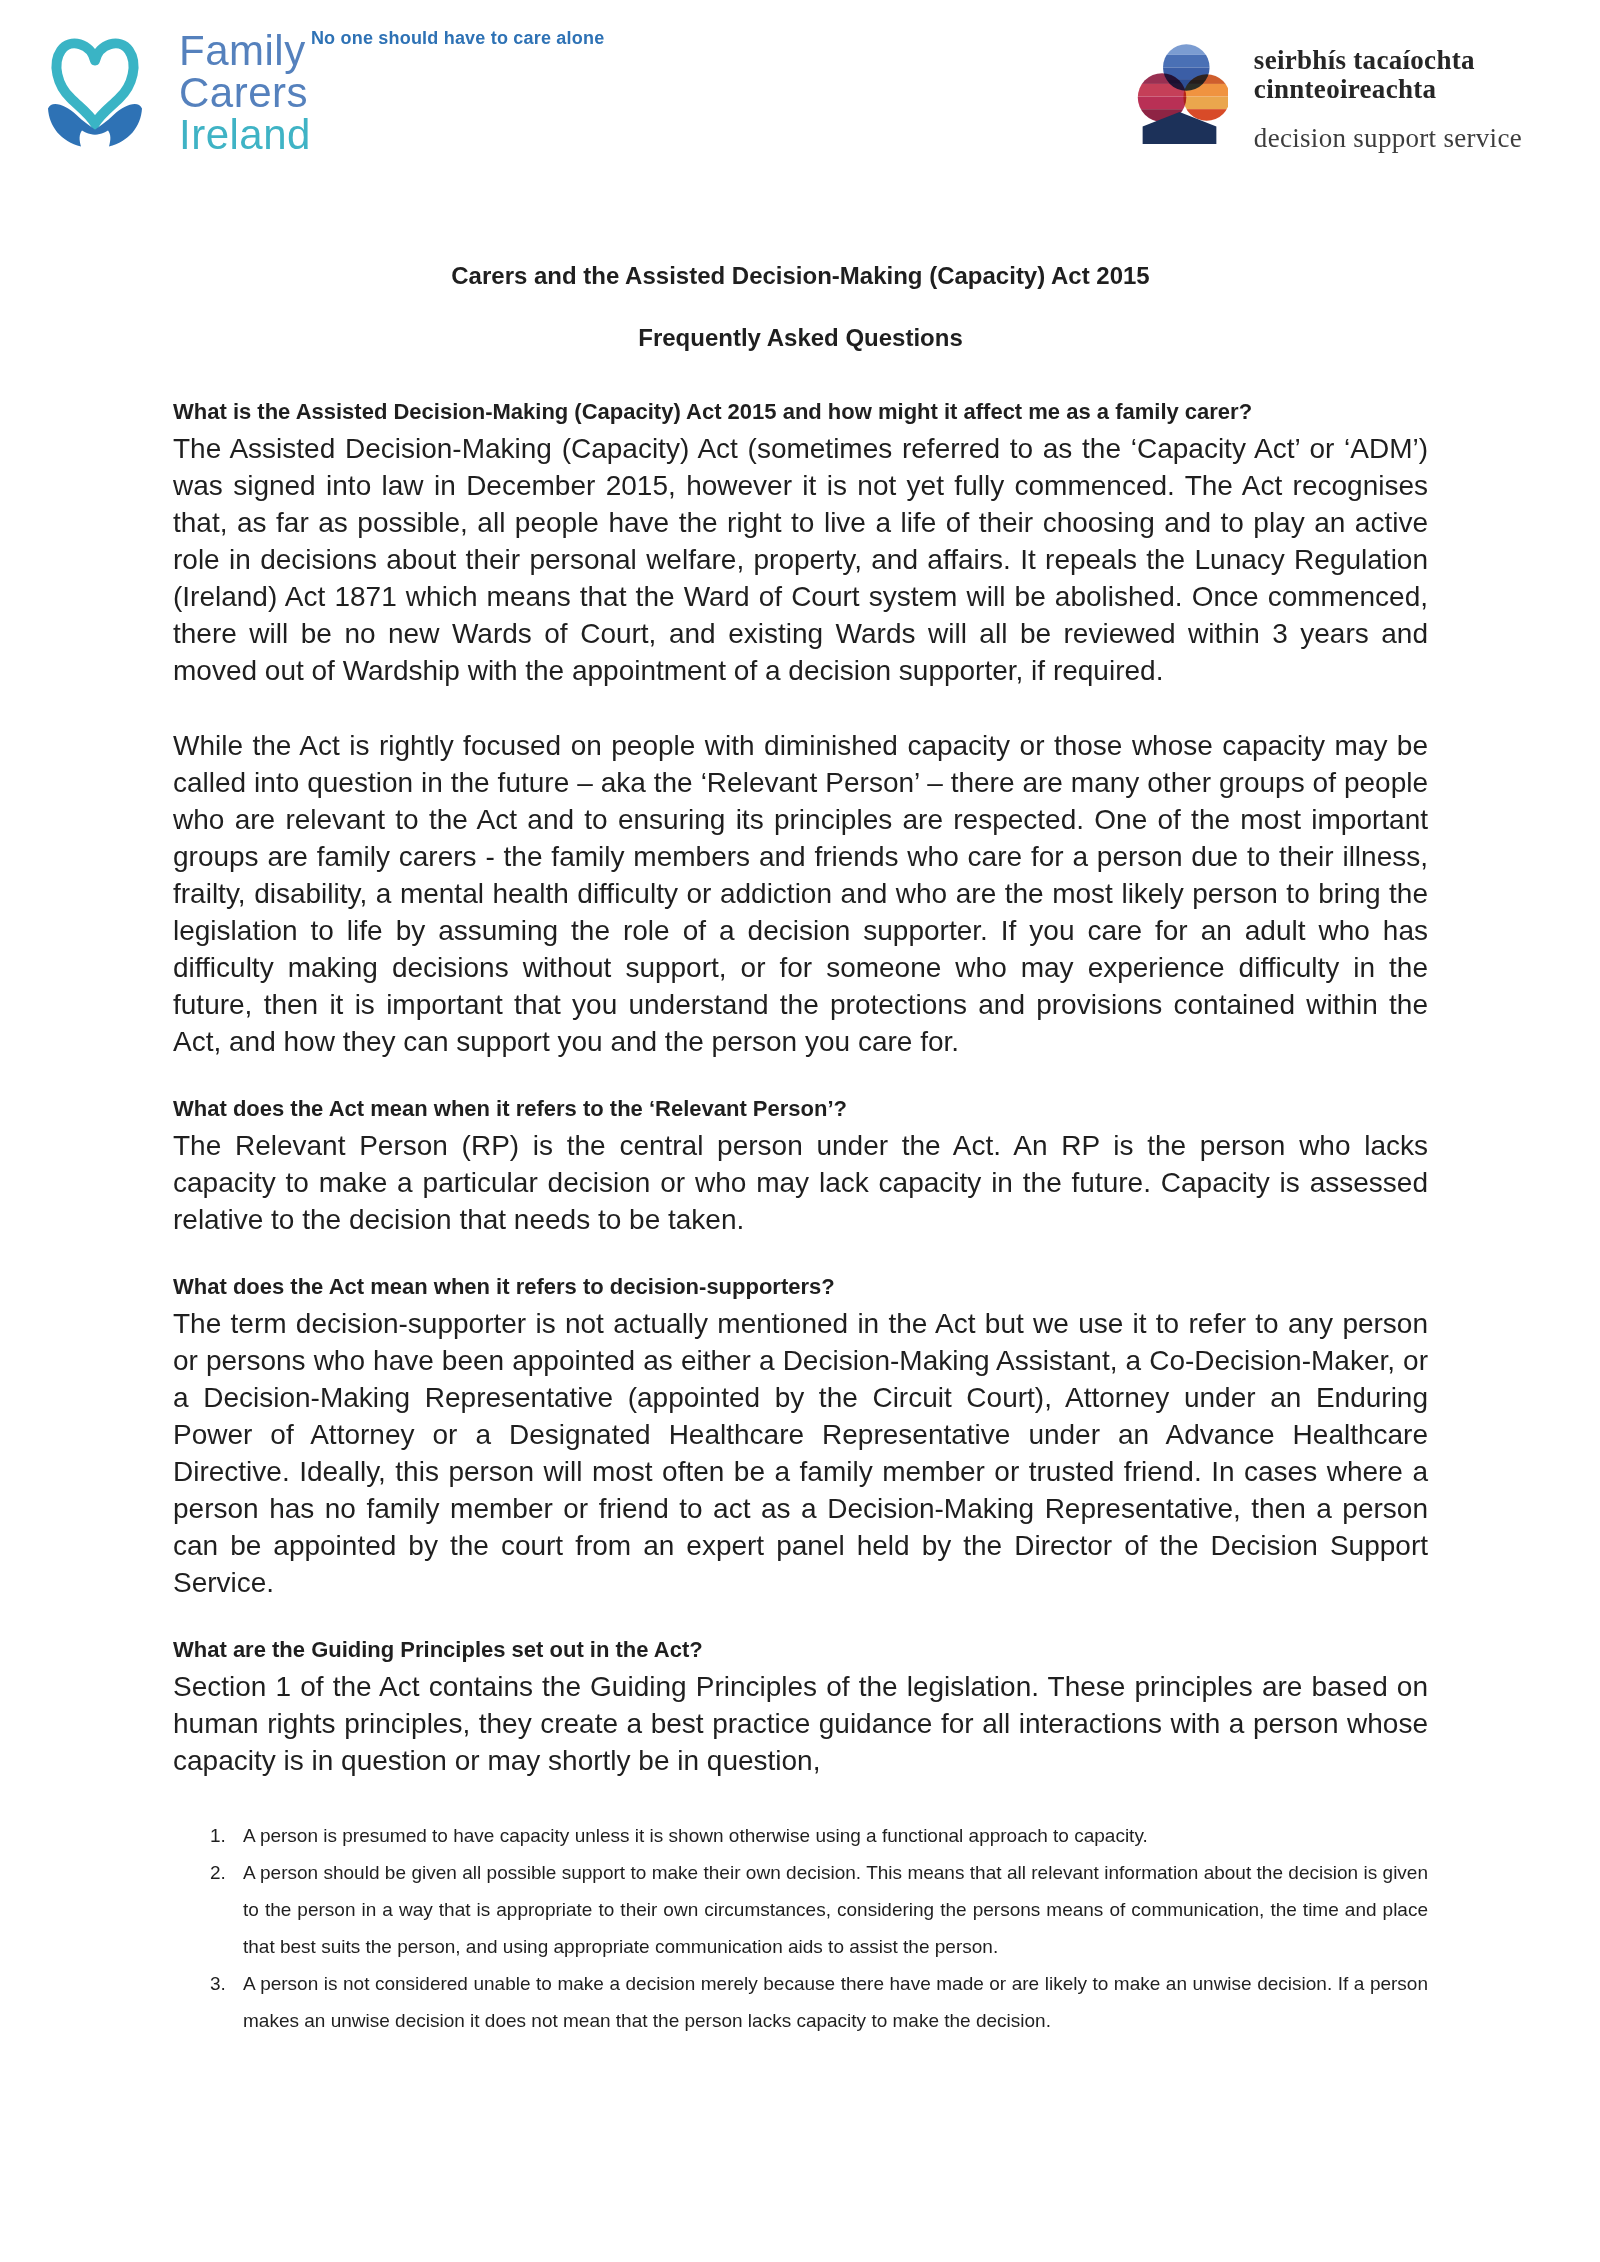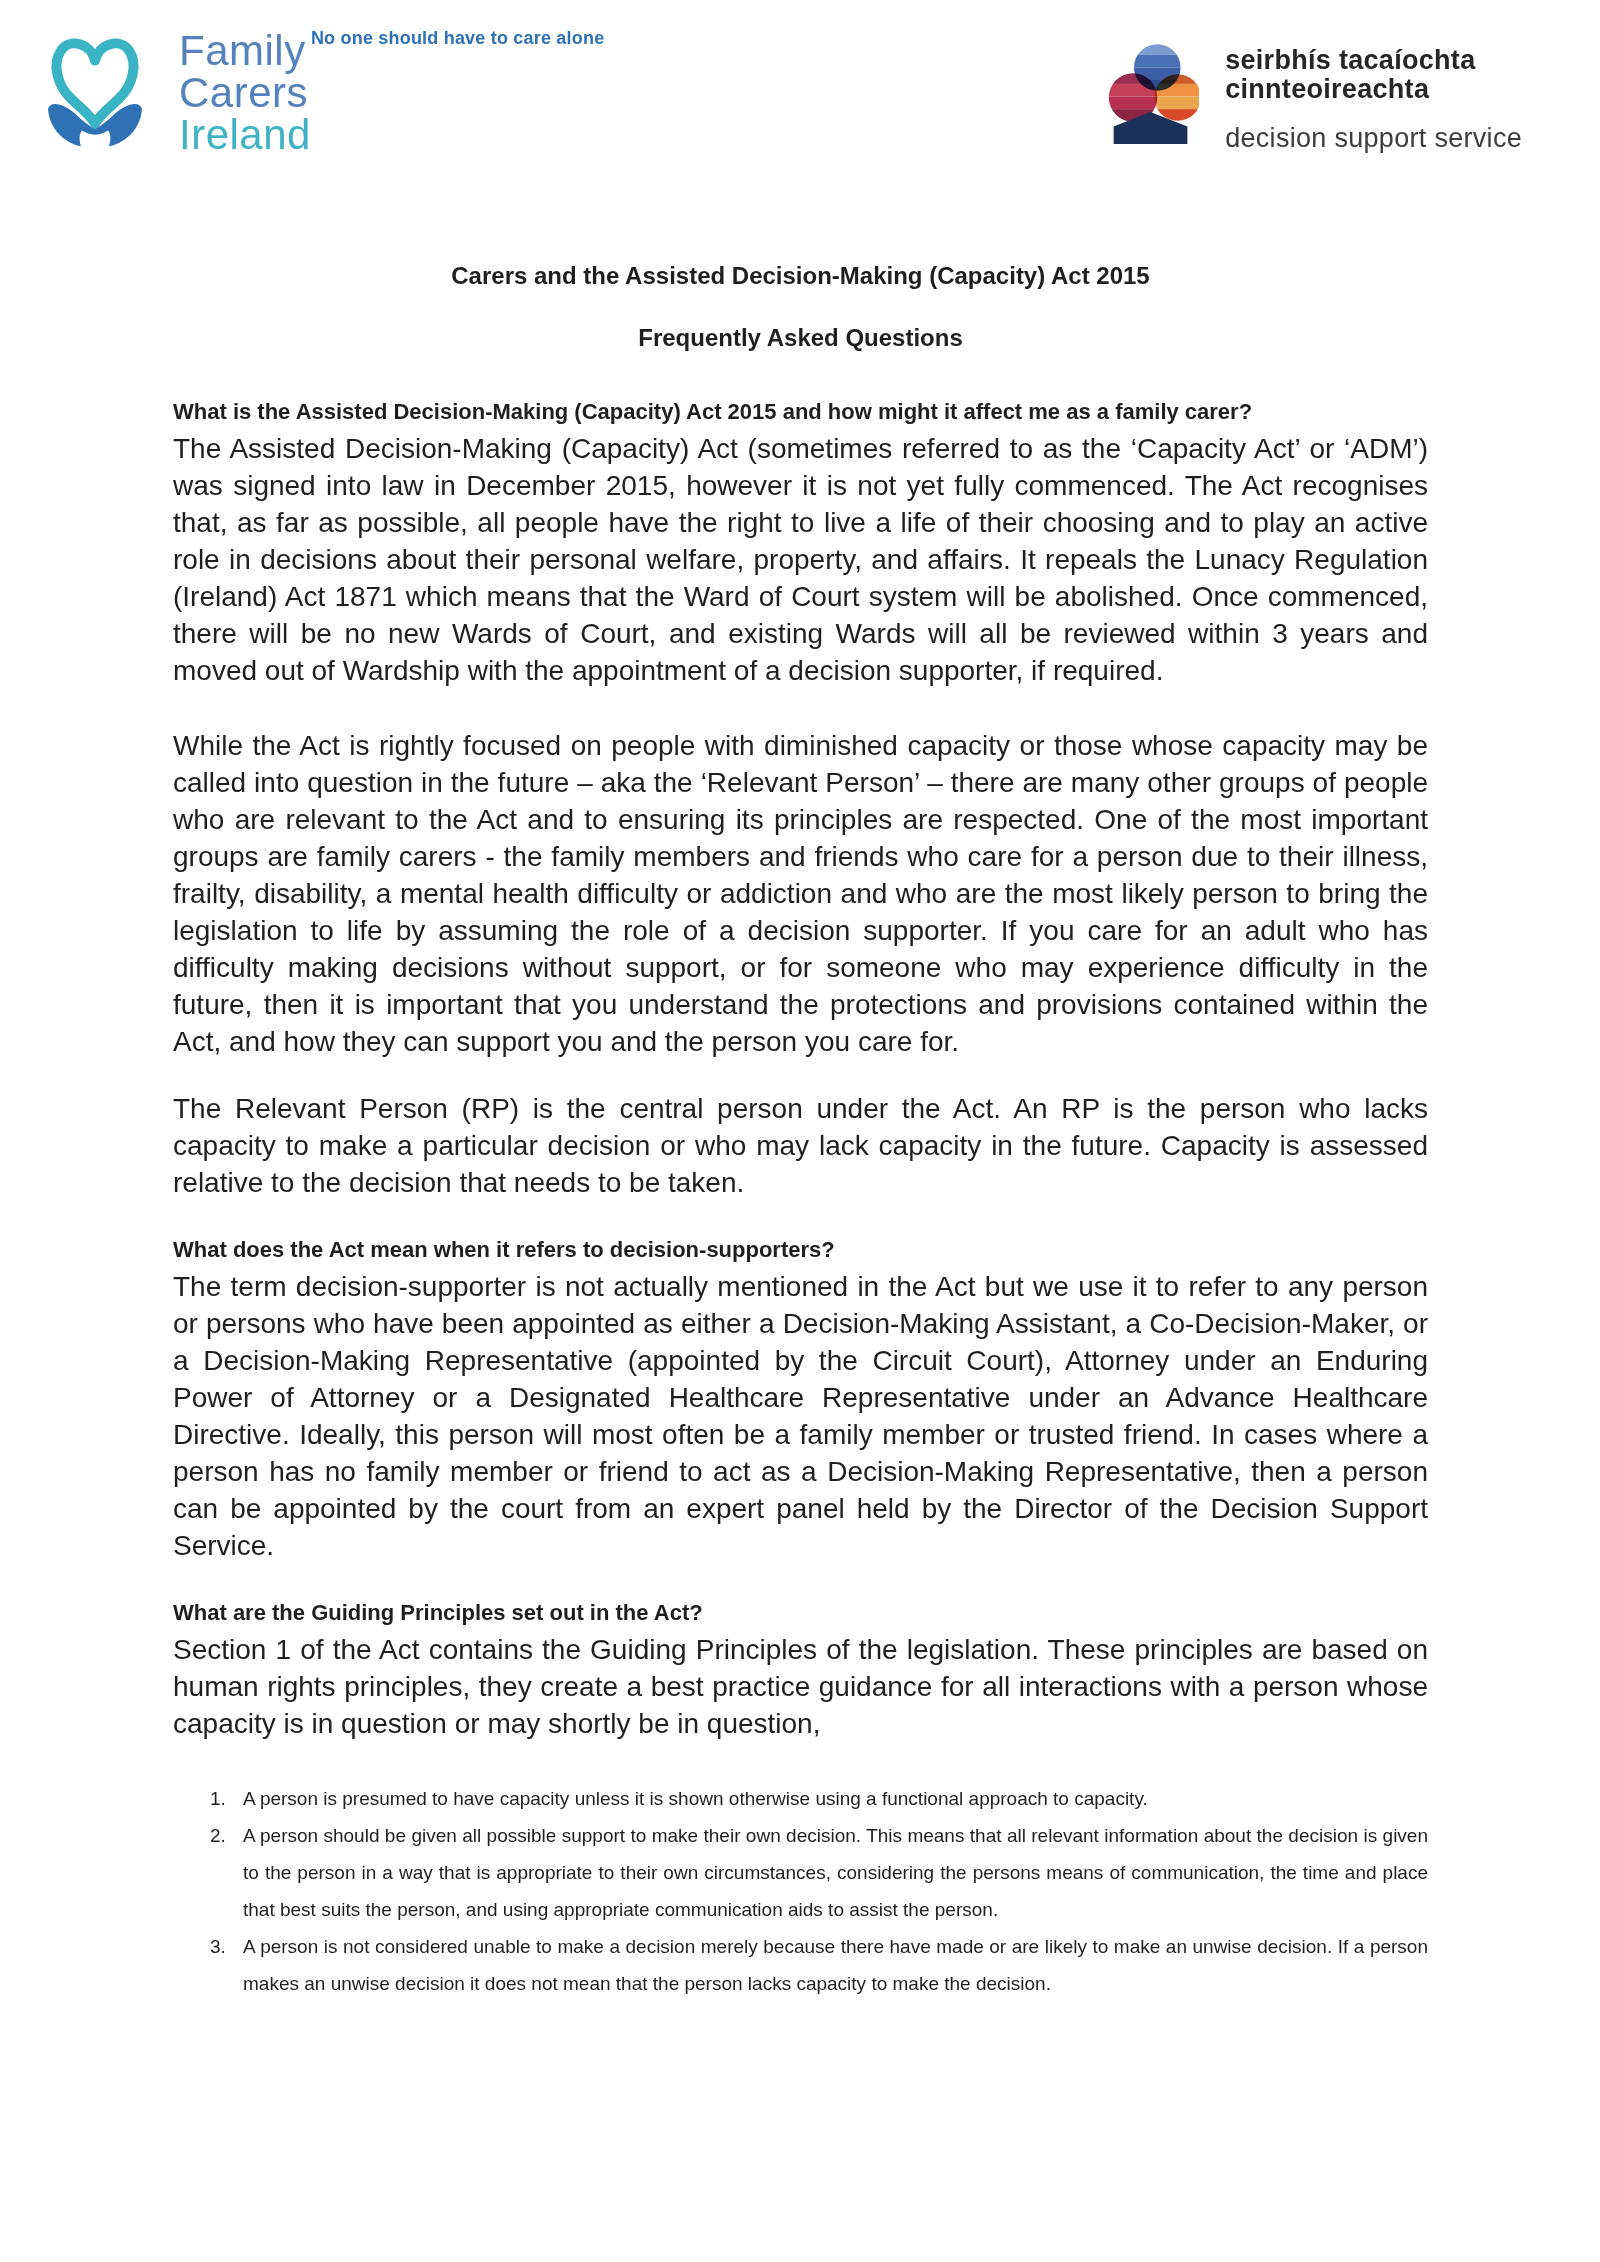--- a/index.html
+++ b/index.html
@@ -24,21 +24,21 @@
   .fci-logo { display: flex; flex-direction: row; }
   .fci-top { display: flex; align-items: flex-start; }
   .fci-mark { width: 100px; height: 140px; }
   .fci-name { margin-left: 34px; margin-top: 2px; font-weight: 300; font-size: 42px; line-height: 42px; letter-spacing: 0.5px; }
   .fci-name .nm-blue { color: #5581bd; }
   .fci-name .nm-teal { color: #3fb3c5; }
   .fci-tagline { font-size: 18px; font-weight: bold; color: #2e72b5; letter-spacing: 0.2px; }
 
   .dss-logo { display: flex; align-items: flex-start; margin-top: 14px; }
   .dss-mark { width: 97px; height: 112px; }
-  .dss-text { margin-left: 26px; margin-top: 4px; }
+  .dss-text { margin-left: 26px; margin-top: 4px; font-family: Liberation Serif, serif; }
   .dss-irish { font-size: 27px; line-height: 29px; font-weight: bold; color: #262626; letter-spacing: 0.3px; }
   .dss-english { margin-top: 20px; font-size: 27px; line-height: 29px; font-weight: normal; color: #3d3d3d; letter-spacing: 0.3px; text-align: right; }
 
   
   .content {
     position: absolute;
     top: 9px; left: 173px;
     width: 1255px;
     padding-top: 252px;
   }
@@ -152,20 +152,21 @@
     <div class="doc-title">Carers and the Assisted Decision-Making (Capacity) Act 2015</div>
     <div class="doc-subtitle">Frequently Asked Questions</div>
 
     <div class="section">
       <h3>What is the Assisted Decision-Making (Capacity) Act 2015 and how might it affect me as a family carer?</h3>
       <p>The Assisted Decision-Making (Capacity) Act (sometimes referred to as the ‘Capacity Act’ or ‘ADM’) was signed into law in December 2015, however it is not yet fully commenced. The Act recognises that, as far as possible, all people have the right to live a life of their choosing and to play an active role in decisions about their personal welfare, property, and affairs. It repeals the Lunacy Regulation (Ireland) Act 1871 which means that the Ward of Court system will be abolished. Once commenced, there will be no new Wards of Court, and existing Wards will all be reviewed within 3 years and moved out of Wardship with the appointment of a decision supporter, if required.</p>
       <p>While the Act is rightly focused on people with diminished capacity or those whose capacity may be called into question in the future – aka the ‘Relevant Person’ – there are many other groups of people who are relevant to the Act and to ensuring its principles are respected. One of the most important groups are family carers - the family members and friends who care for a person due to their illness, frailty, disability, a mental health difficulty or addiction and who are the most likely person to bring the legislation to life by assuming the role of a decision supporter. If you care for an adult who has difficulty making decisions without support, or for someone who may experience difficulty in the future, then it is important that you understand the protections and provisions contained within the Act, and how they can support you and the person you care for.</p>
     </div>
 
     <div class="section">
+      <h3>What does the Act mean when it refers to the ‘Relevant Person’?</h3>
       <p>The Relevant Person (RP) is the central person under the Act. An RP is the person who lacks capacity to make a particular decision or who may lack capacity in the future. Capacity is assessed relative to the decision that needs to be taken.</p>
     </div>
 
     <div class="section">
       <h3>What does the Act mean when it refers to decision-supporters?</h3>
       <p>The term decision-supporter is not actually mentioned in the Act but we use it to refer to any person or persons who have been appointed as either a Decision-Making Assistant, a Co-Decision-Maker, or a Decision-Making Representative (appointed by the Circuit Court), Attorney under an Enduring Power of Attorney or a Designated Healthcare Representative under an Advance Healthcare Directive. Ideally, this person will most often be a family member or trusted friend. In cases where a person has no family member or friend to act as a Decision-Making Representative, then a person can be appointed by the court from an expert panel held by the Director of the Decision Support Service.</p>
     </div>
 
     <div class="section">
       <h3>What are the Guiding Principles set out in the Act?</h3>

